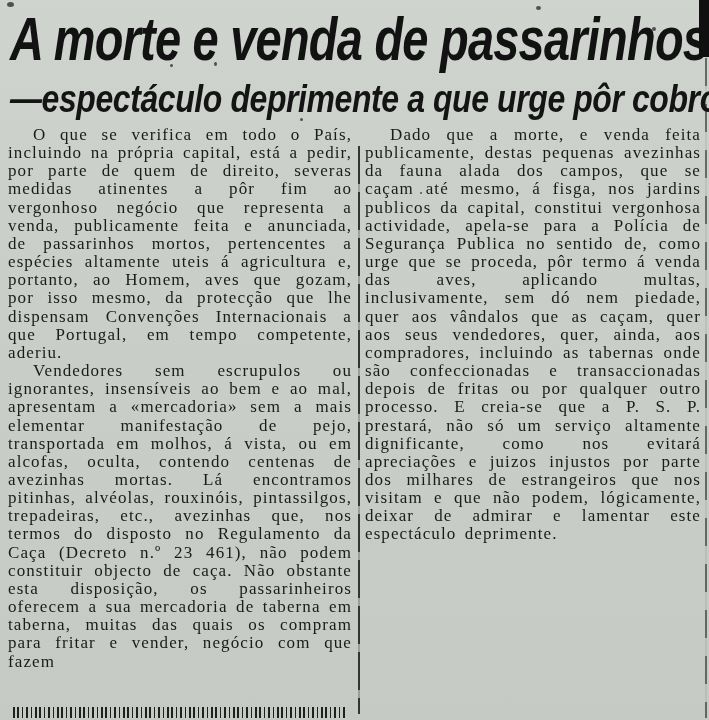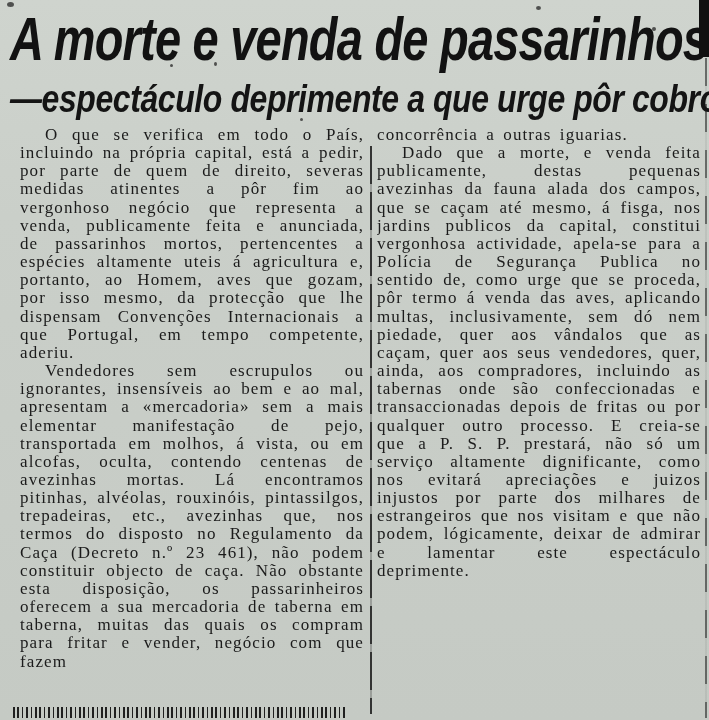--- a/index.html
+++ b/index.html
@@ -44,21 +44,21 @@
     letter-spacing: -0.5px;
     white-space: nowrap;
     transform: scaleX(0.82);
     transform-origin: 0 0;
     color: #141414;
   }
 
   
   .columns {
     position: absolute;
-    left: 20px;
+    left: 8px;
     top: 126px;
     right: 8px;
     display: flex;
     align-items: stretch;
     font-family: "Liberation Serif", serif;
     font-size: 17px;
     line-height: 18.15px;
     text-align: justify;
     letter-spacing: 1.1px;
     word-spacing: 3px;
@@ -144,21 +144,20 @@
 
   <div class="columns">
     <div class="col col-left">
       <p class="indent">O que se verifica em todo o País, incluindo na própria capital, está a pedir, por parte de quem de direito, severas medidas atinentes a pôr fim ao vergonhoso negócio que representa a venda, publicamente feita e anunciada, de passarinhos mortos, pertencentes a espécies altamente uteis á agricultura e, portanto, ao Homem, aves que gozam, por isso mesmo, da protecção que lhe dispensam Convenções Internacionais a que Portugal, em tempo competente, aderiu.</p>
       <p class="indent">Vendedores sem escrupulos ou ignorantes, insensíveis ao bem e ao mal, apresentam a «mercadoria» sem a mais elementar manifestação de pejo, transportada em molhos, á vista, ou em alcofas, oculta, contendo centenas de avezinhas mortas. Lá encontramos pitinhas, alvéolas, rouxinóis, pintassilgos, trepadeiras, etc., avezinhas que, nos termos do disposto no Regulamento da Caça (Decreto n.º 23 461), não podem constituir objecto de caça. Não obstante esta disposição, os passarinheiros oferecem a sua mercadoria de taberna em taberna, muitas das quais os compram para fritar e vender, negócio com que fazem</p>
     </div>
 
     <div class="divider"></div>
 
     <div class="col col-right">
-      <p>concorrência a outras iguarias.</p>
       <p class="indent">Dado que a morte, e venda feita publicamente, destas pequenas avezinhas da fauna alada dos campos, que se caçam até mesmo, á fisga, nos jardins publicos da capital, constitui vergonhosa actividade, apela-se para a Polícia de Segurança Publica no sentido de, como urge que se proceda, pôr termo á venda das aves, aplicando multas, inclusivamente, sem dó nem piedade, quer aos vândalos que as caçam, quer aos seus vendedores, quer, ainda, aos compradores, incluindo as tabernas onde são confeccionadas e transaccionadas depois de fritas ou por qualquer outro processo. E creia-se que a P. S. P. prestará, não só um serviço altamente dignificante, como nos evitará apreciações e juizos injustos por parte dos milhares de estrangeiros que nos visitam e que não podem, lógicamente, deixar de admirar e lamentar este espectáculo deprimente.</p>
     </div>
   </div>
 
   <div class="hatch-rule"></div>
   <div class="edge-bar"></div>
   <div class="edge-rule"></div>
 
   <div class="speck s1"></div>
   <div class="speck s2"></div>

